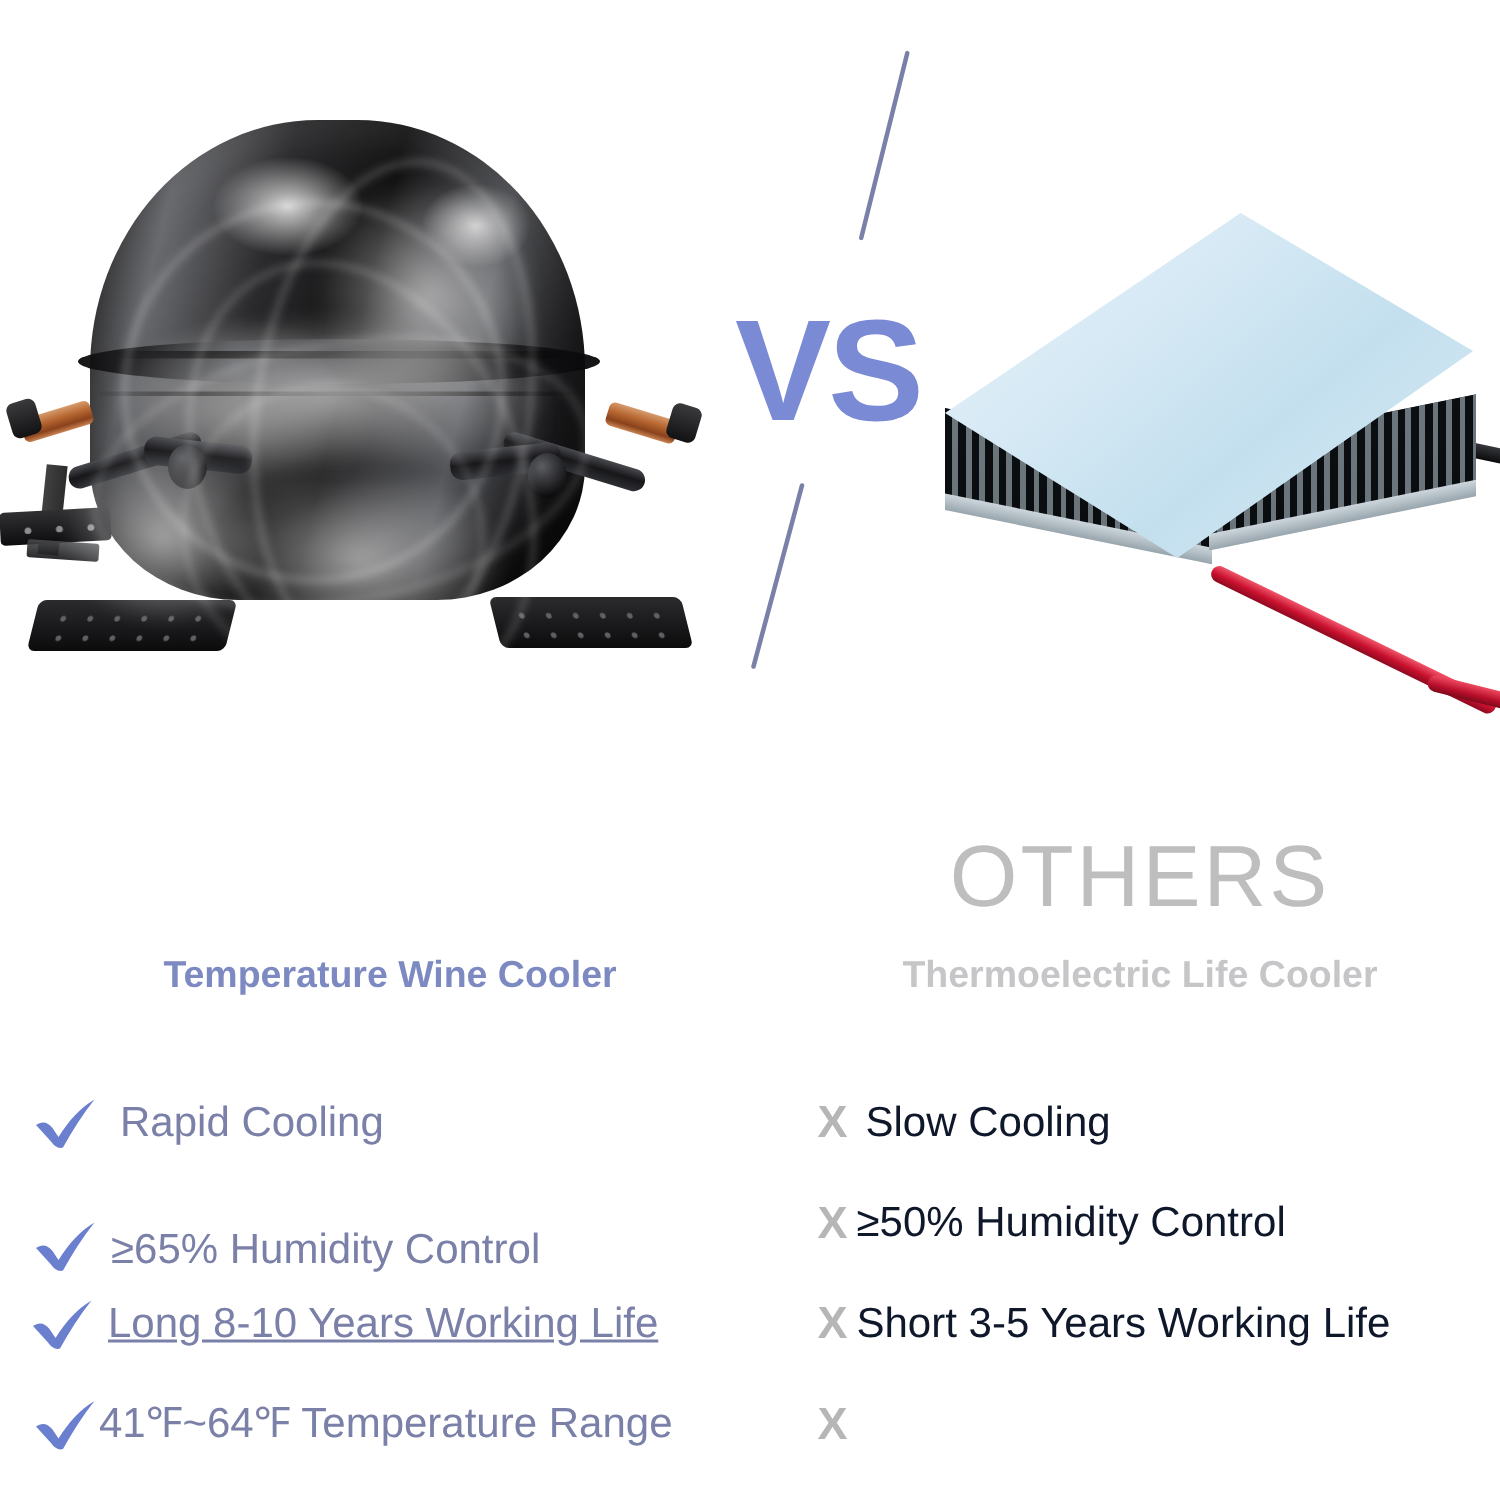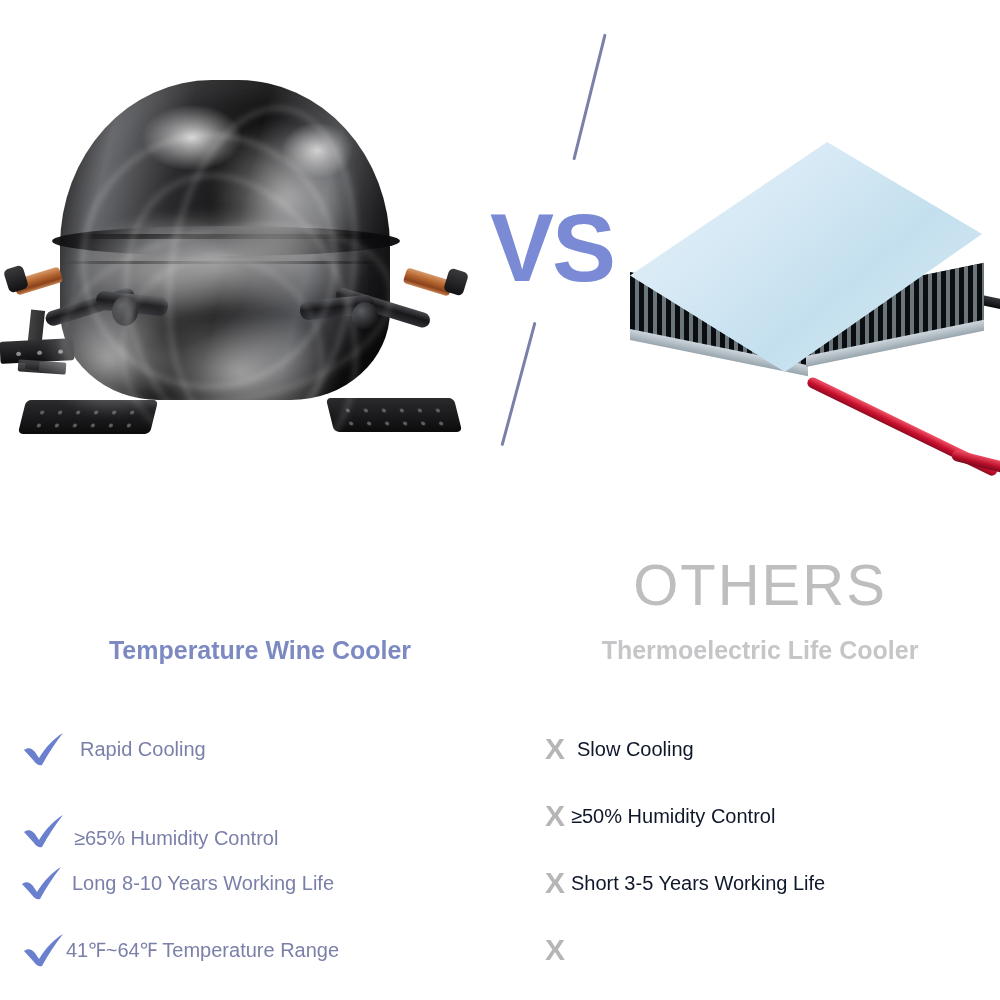--- a/index.html
+++ b/index.html
@@ -360,35 +360,35 @@
   }
   .x-icon {
     flex: 0 0 auto;
     width: 26px;
     font-size: 30px;
     font-weight: bold;
     color: #b6b6b8;
     line-height: 1;
   }
   .feat-text {
-    font-size: 20px;
+    font-size: 28px;
     line-height: 1.1;
     white-space: nowrap;
   }
   .col.ours   .feat-text { color: #7b80a8; }
   .col.others .feat-text { color: #0f172a; }
 
   
   .col.ours   .feat-row.r0 { padding-left: 22px; }
   .col.ours   .feat-row.r1 { padding-left: 22px; align-items: flex-end; }
   .col.ours   .feat-row.r2 { padding-left: 20px; }
   .col.ours   .feat-row.r3 { }
   .col.ours   .feat-row.r0 .feat-text { padding-left: 8px; }
   .col.ours   .feat-row.r1 .feat-text { padding-left: 2px; }
-  .col.ours   .feat-row.r2 .feat-text { padding-left: 2px; }
+  .col.ours   .feat-row.r2 .feat-text { padding-left: 2px; text-decoration: underline; }
   .col.ours   .feat-row.r3 .feat-text { padding-left: 0px; margin-left: -6px; }
 
   .col.others .feat-row.r0 .feat-text { padding-left: 6px; }
   .col.others .feat-row.r1 .feat-text { padding-left: 0px; text-align: right; }
   .col.others .feat-row.r2 .feat-text { padding-left: 0px; }
   .col.others .feat-row.r3 .feat-text { padding-left: 0px; }
 </style>
 </head>
 <body>
 

